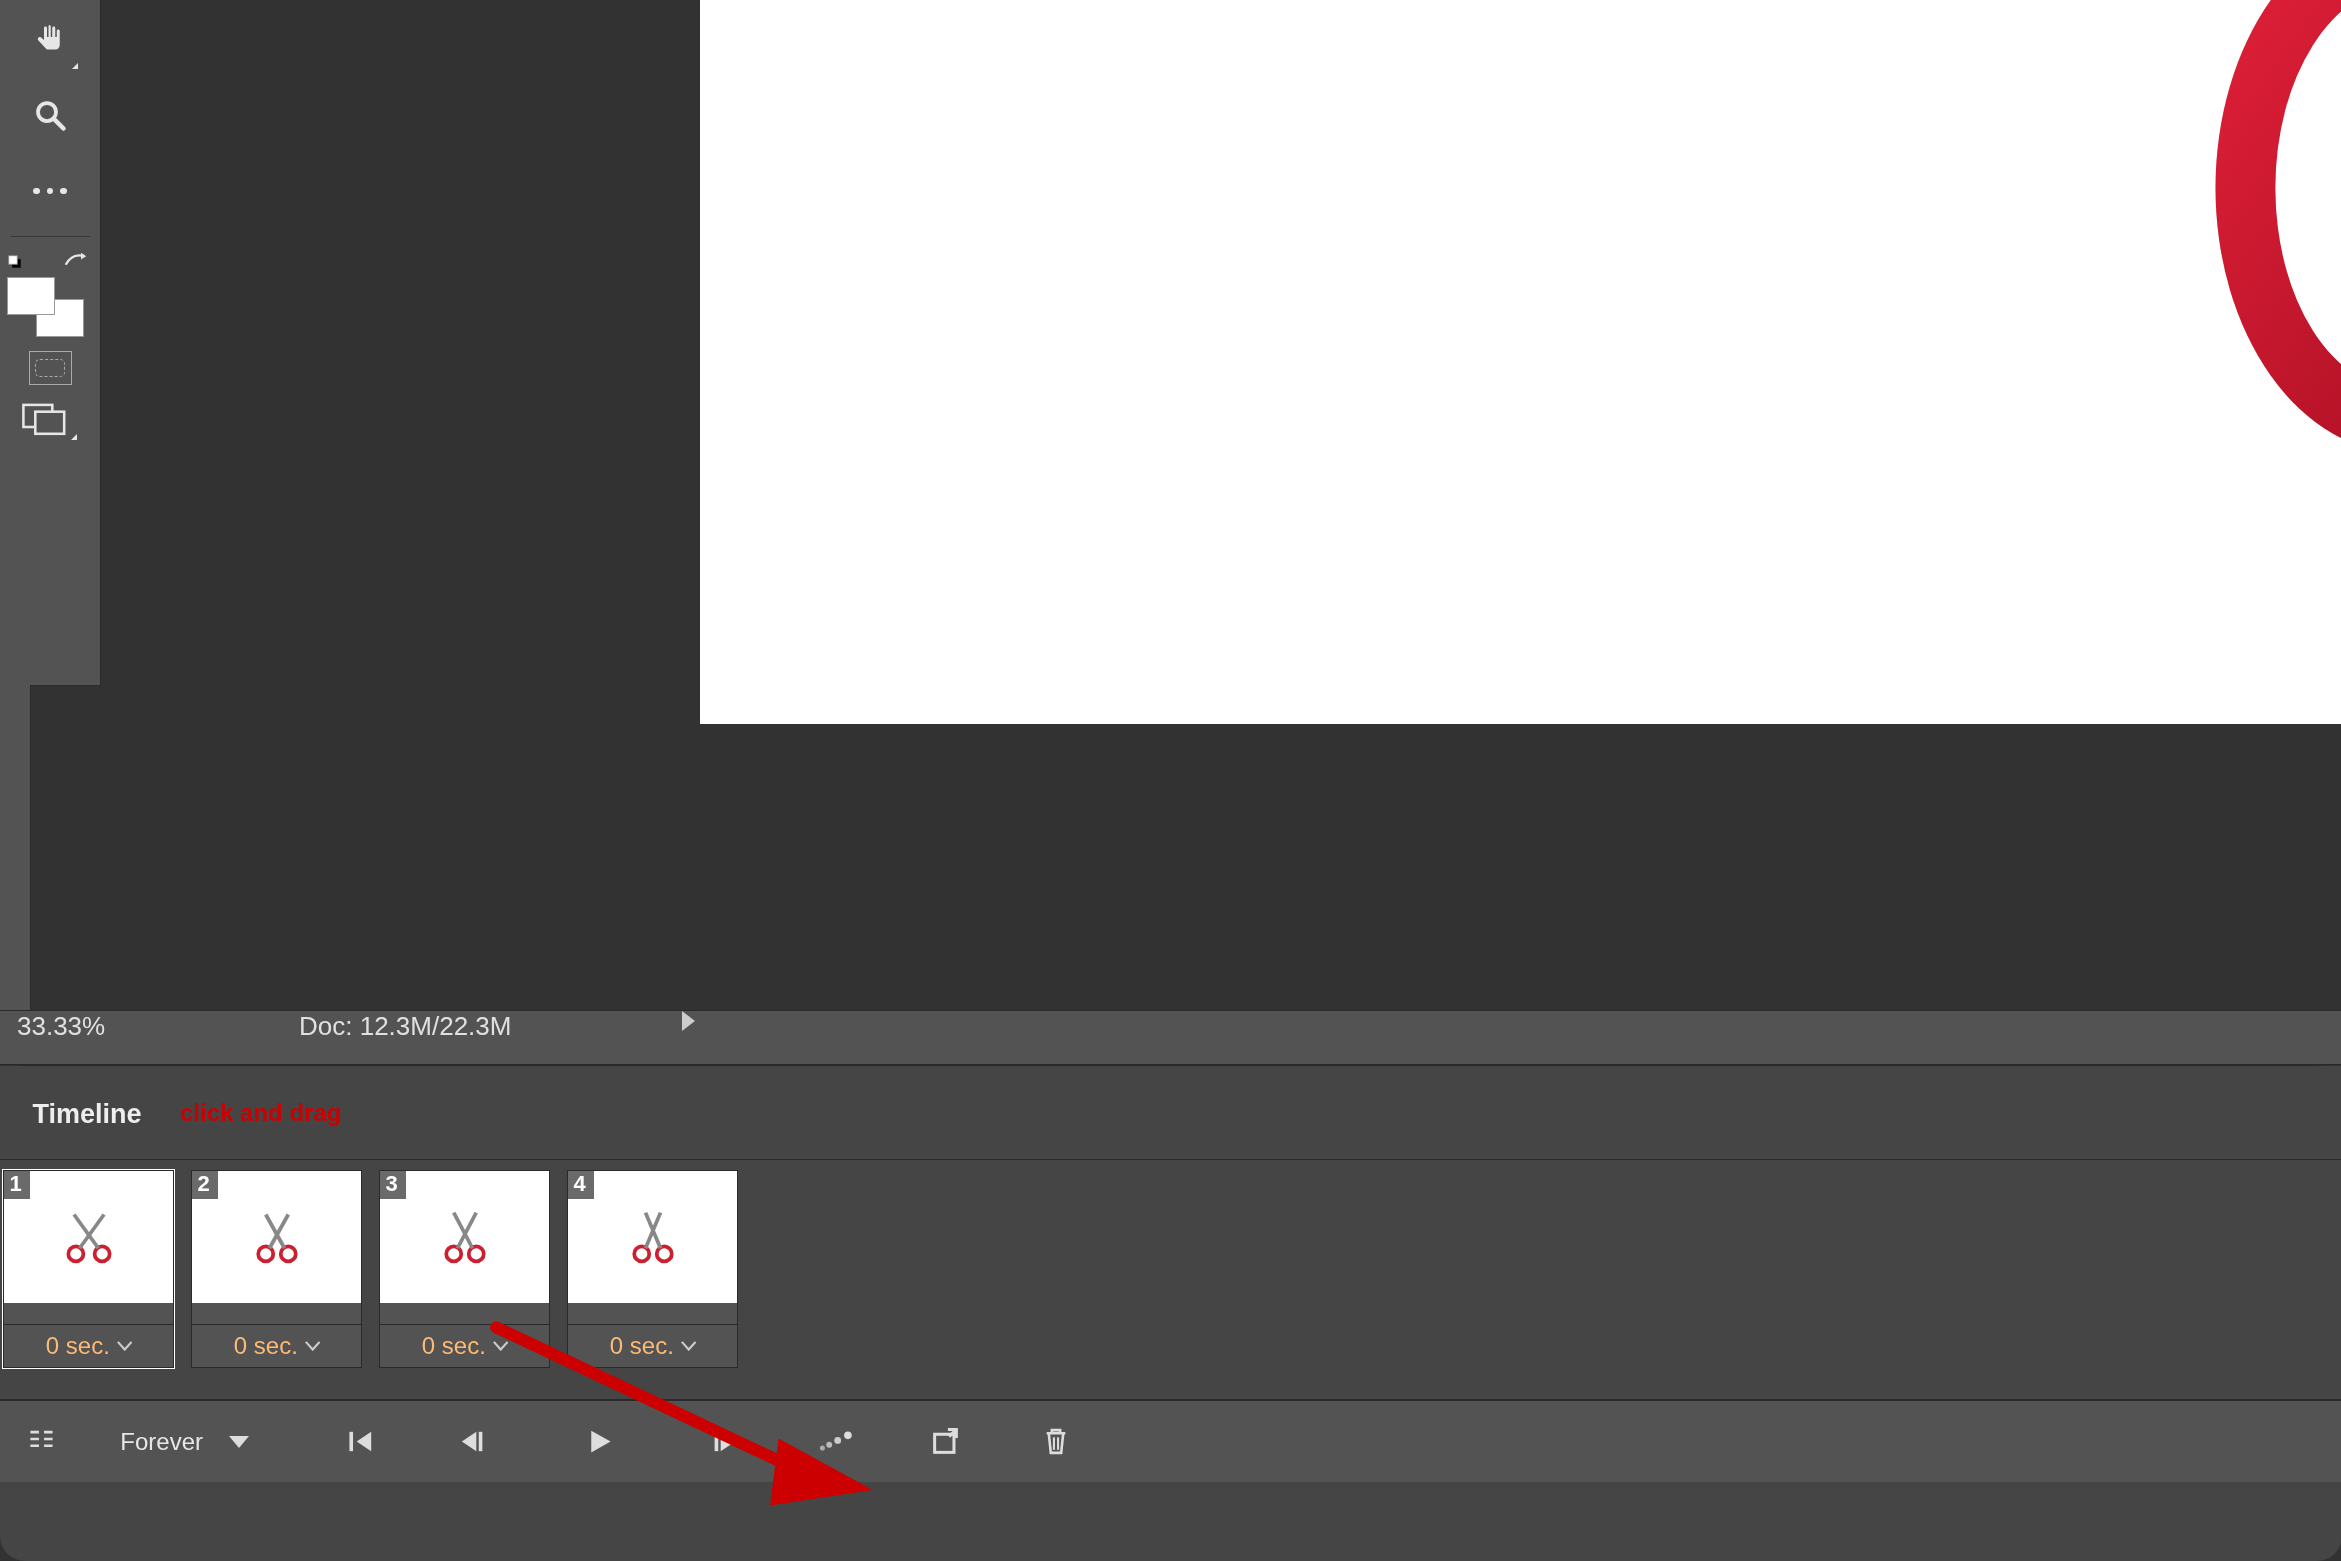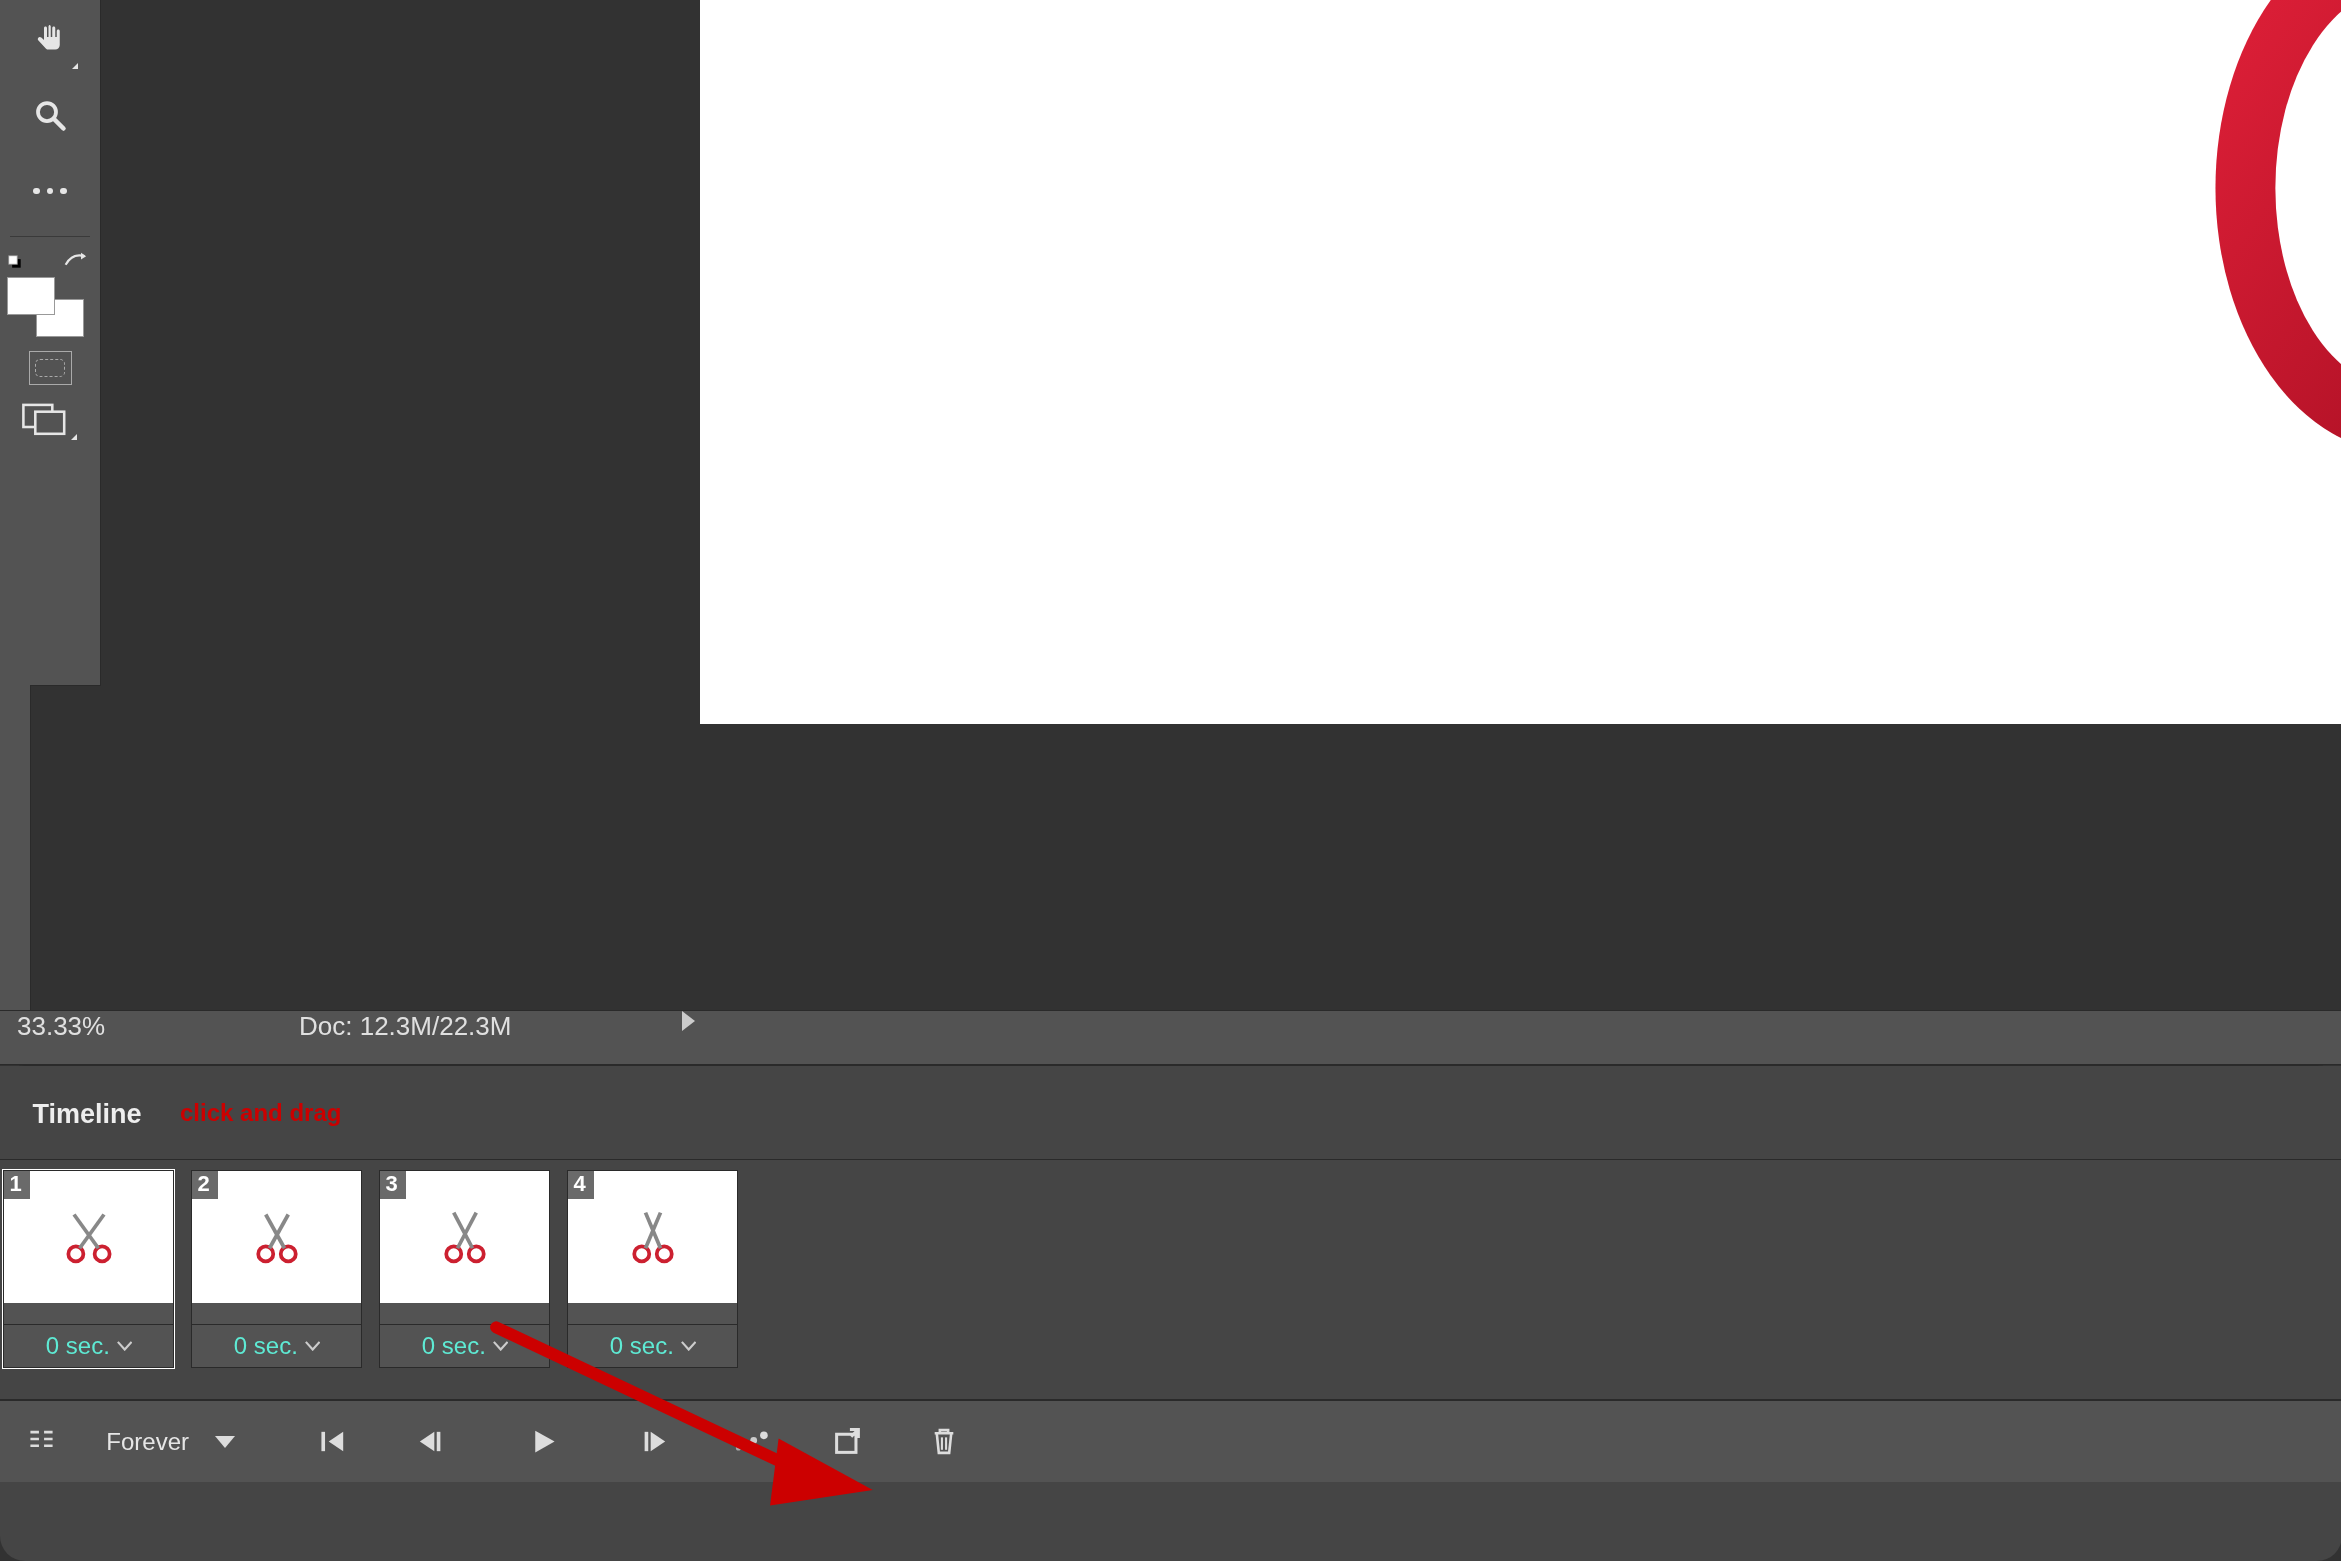--- a/index.html
+++ b/index.html
@@ -218,38 +218,38 @@
     position: absolute;
     left: 50%; top: 50%;
     transform: translate(-50%,-50%);
   }
   .frame-time {
     height: 43px;
     display: flex;
     align-items: center;
     justify-content: center;
     gap: 5.1px;
-    color: #5eead4;
+    color: #fdba74;
     font-size: 24px;
     background: #535353;
     margin-top: 20.5px;
     border-top: 0.9px solid #2a2a2a;
     text-align: center;
   }
   .frame-time .dd-caret {
     display: inline-block;
     margin-left: 1.7px;
   }
 
   .playbar {
     height: 82px;
     display: flex;
     align-items: center;
     padding-left: 10.3px;
-    gap: 34px;
+    gap: 48px;
     background: #535353;
     border-top: 1.7px solid #2a2a2a;
   }
   .playbar .pb-btn {
     width: 62px; height: 48px;
     display: flex; align-items: center; justify-content: center;
   }
   .loop-dd {
     display: flex; align-items: center; gap: 26px;
     font-size: 24px; color: #e6e6e6;

